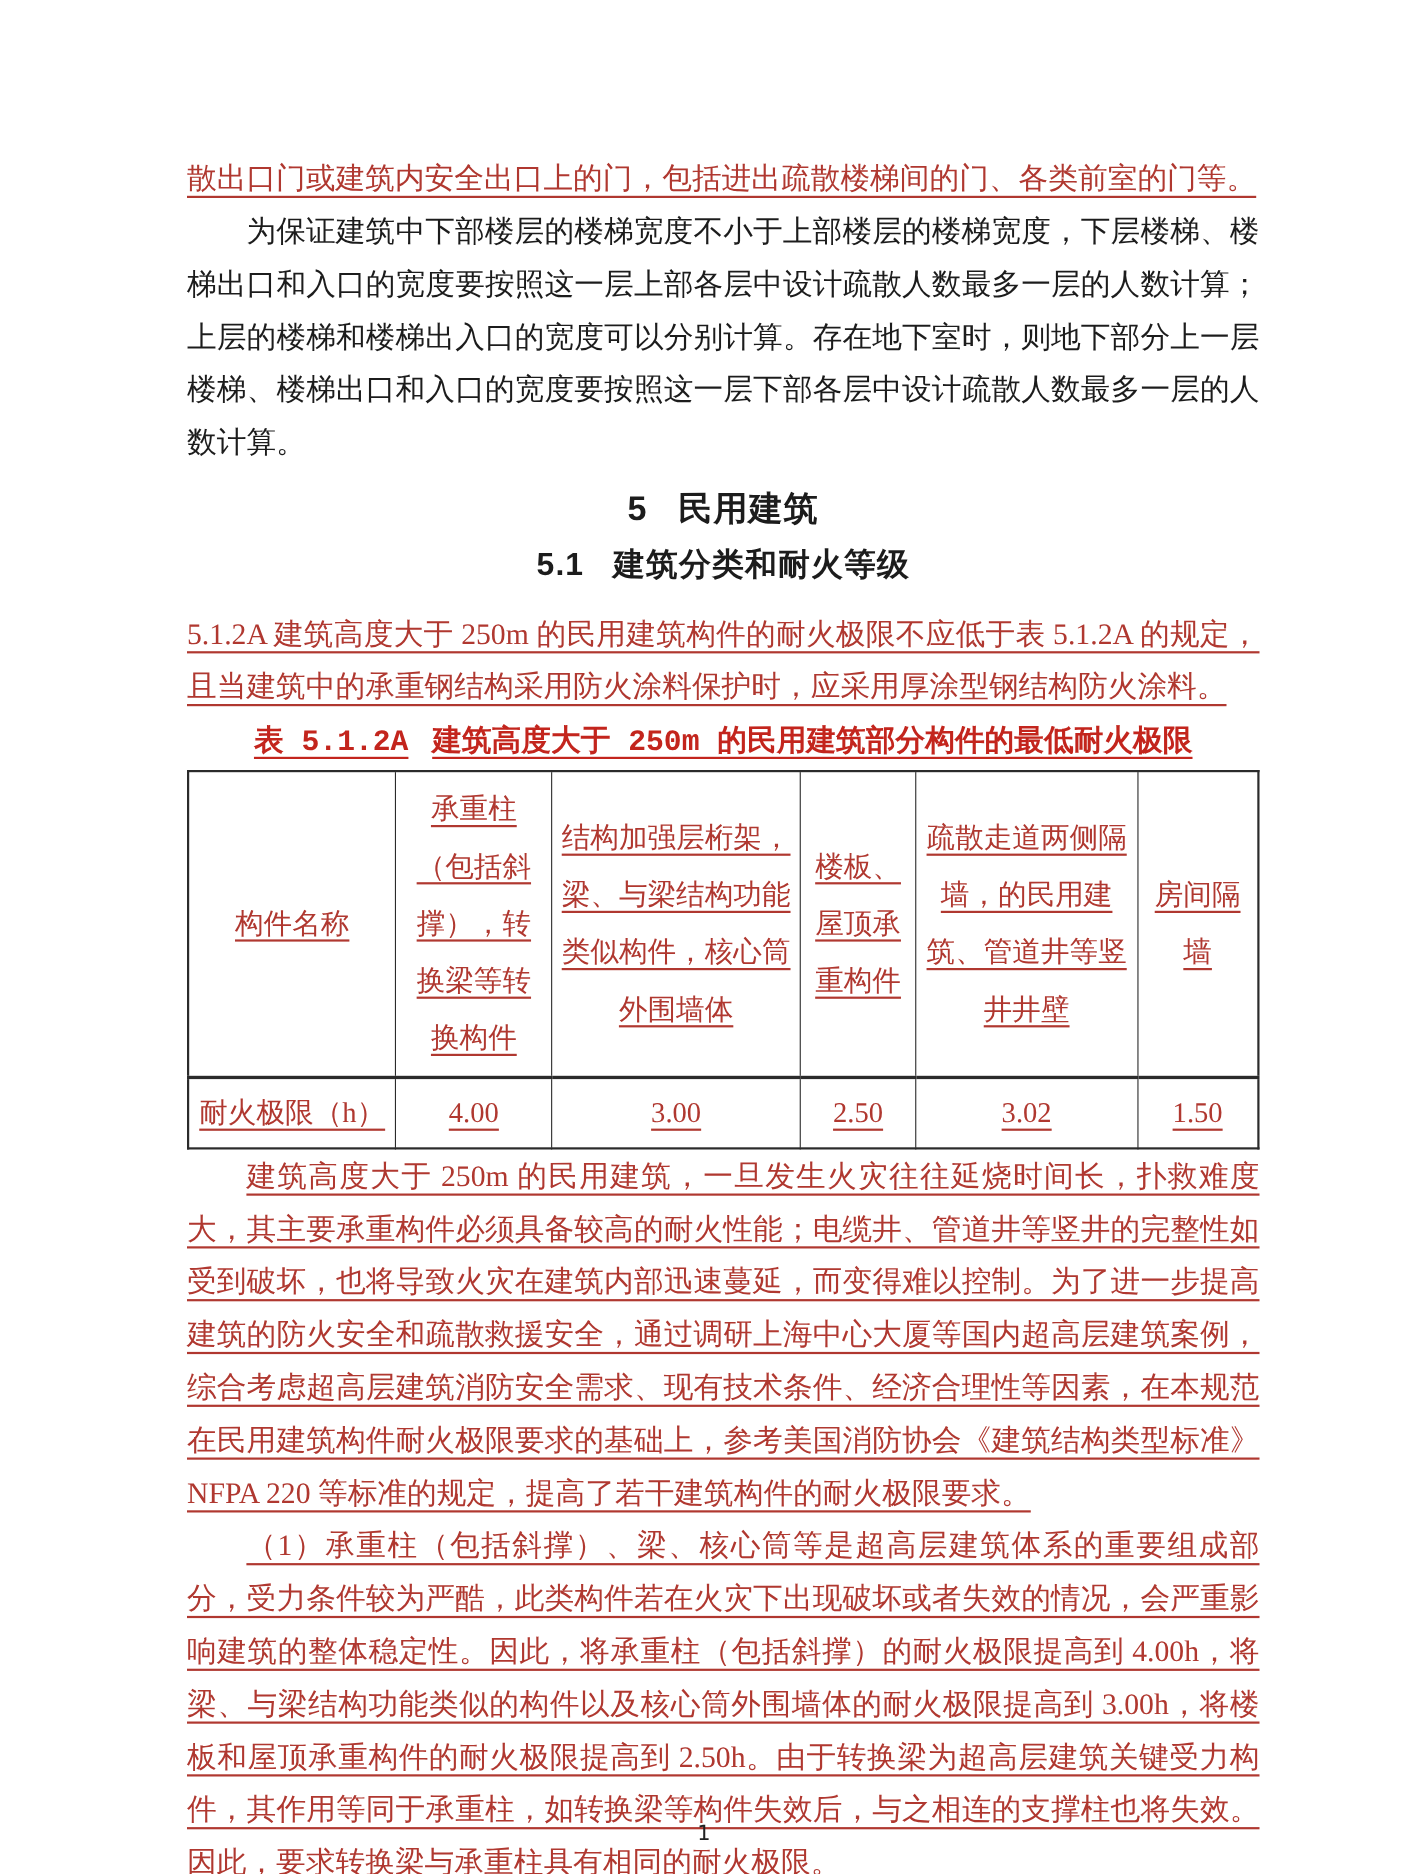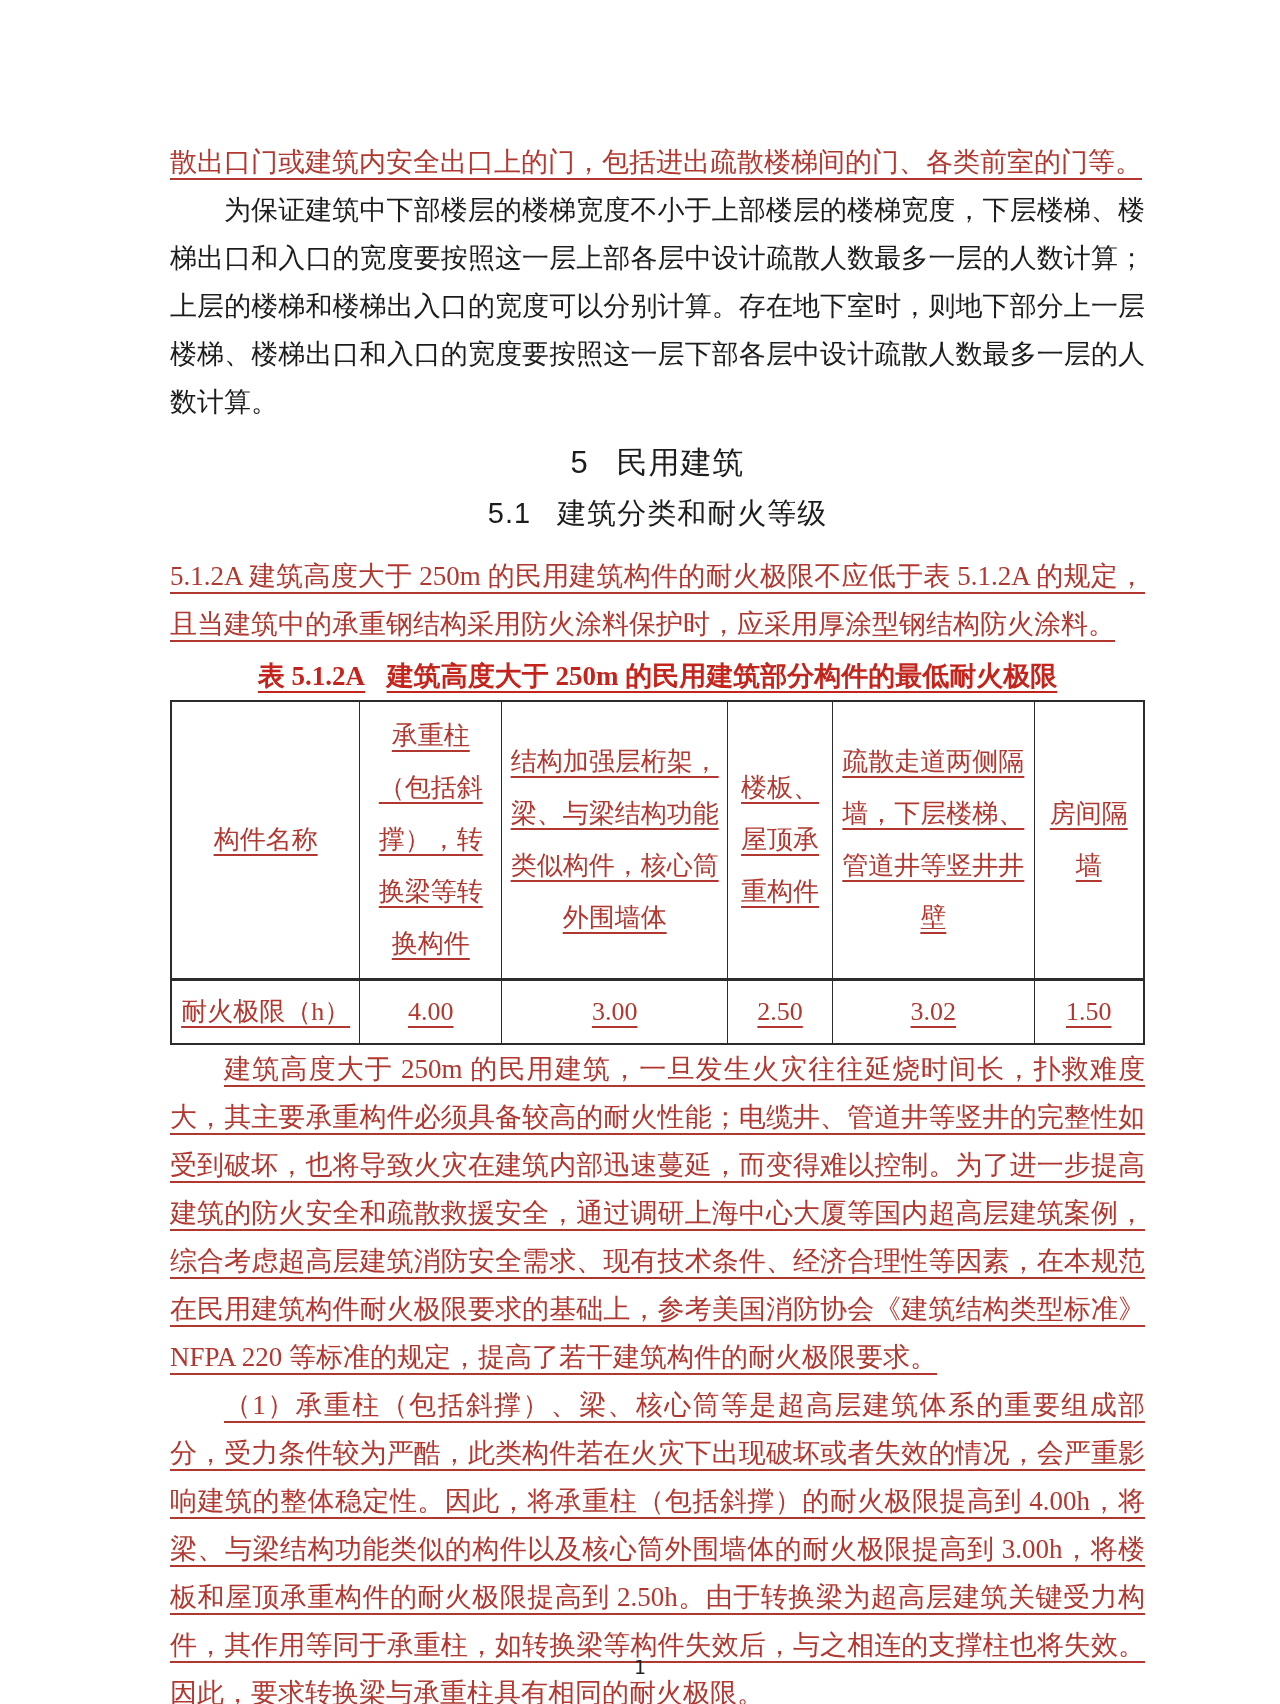--- a/index.html
+++ b/index.html
@@ -18,30 +18,30 @@
   }
   .content{width:975px;}
   p{margin:0;font-size:27px;line-height:48px;text-align:justify;text-align-last:left;}
   .red{color:var(--text-red);}
   .black{color:var(--ink);}
   .u{text-decoration:underline;text-decoration-thickness:1.5px;text-underline-offset:7px;}
   .indent{text-indent:2em;}
   h1,h2{
     text-align:center;color:var(--ink);
     font-family:"Liberation Sans","DejaVu Sans",sans-serif;
-    font-weight:normal;letter-spacing:1px;
+    font-weight:bold;letter-spacing:1px;
   }
   h1{font-size:31px;margin:16px 0 10px;}
   h2{font-size:29px;margin:8px 0 18px;}
   .hgap{display:inline-block;width:0.9em;}
   .tgap{display:inline-block;width:0.8em;}
   .clause{margin-bottom:6px;}
   .table-title{
     text-align:center;color:var(--title-red);
-    font-family:Liberation Serif, serif;
+    font-family:Liberation Mono, monospace;
     font-weight:bold;font-size:27px;line-height:44px;
     text-decoration:underline;text-decoration-thickness:1.5px;text-underline-offset:6px;
     margin:4px 0 2px;
   }
   table.fire{
     width:975px;border-collapse:collapse;table-layout:fixed;
     border:2.5px solid var(--border);
   }
   table.fire td{
     border:1.5px solid var(--border);
@@ -90,21 +90,21 @@
         <col style="width:10.8%">
         <col style="width:20.7%">
         <col style="width:11.3%">
       </colgroup>
       <tbody>
           <tr class="header-row">
         <td>构件名称</td>
         <td>承重柱（包括斜撑），转换梁等转换构件</td>
         <td>结构加强层桁架，梁、与梁结构功能类似构件，核心筒外围墙体</td>
         <td>楼板、屋顶承重构件</td>
-        <td>疏散走道两侧隔墙，下层楼梯、管道井等竖井井壁</td>
+        <td>疏散走道两侧隔墙，的民用建筑、管道井等竖井井壁</td>
         <td>房间隔墙</td>
       </tr>
       <tr class="data-row">
         <td>耐火极限（h）</td>
         <td>4.00</td>
         <td>3.00</td>
         <td>2.50</td>
         <td>3.02</td>
         <td>1.50</td>
       </tr>

